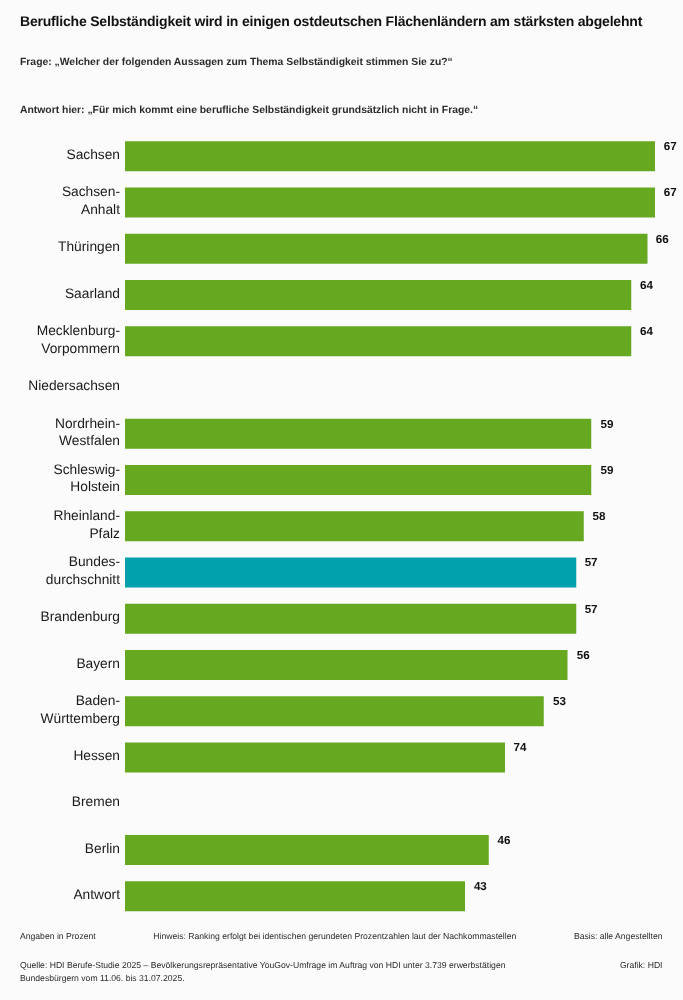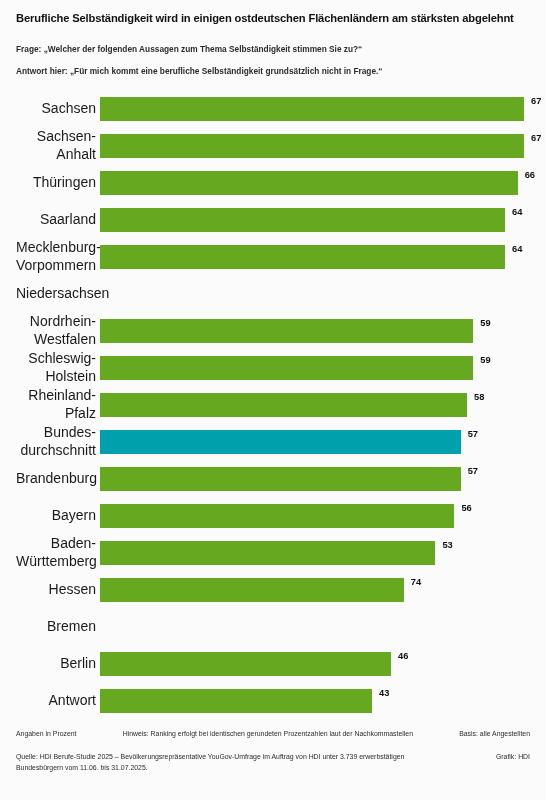--- a/index.html
+++ b/index.html
@@ -40,39 +40,39 @@
   }
   .subline {
     font-size: 8.3px;
     color: #2b2b2b;
     line-height: 1.3;
     margin-top: 12px;
     white-space: nowrap;
     font-weight: bold;
   }
   .subline.second {
-    margin-top: 11px;
+    margin-top: 27px;
   }
 
   .chart {
     position: relative;
     margin-top: 13px;
     flex: 0 0 auto;
   }
   .row {
     position: relative;
     height: 37px;
     display: flex;
     align-items: center;
   }
   .row-label {
     width: 80px;
     flex: 0 0 80px;
     text-align: right;
-    font-size: 14px;
+    font-size: 11px;
     line-height: 1.22;
     color: #1a1a1a;
     padding-right: 0px;
     box-sizing: border-box;
     white-space: pre-line;
   }
   .bar-area {
     position: relative;
     flex: 1 1 auto;
     height: 24px;

